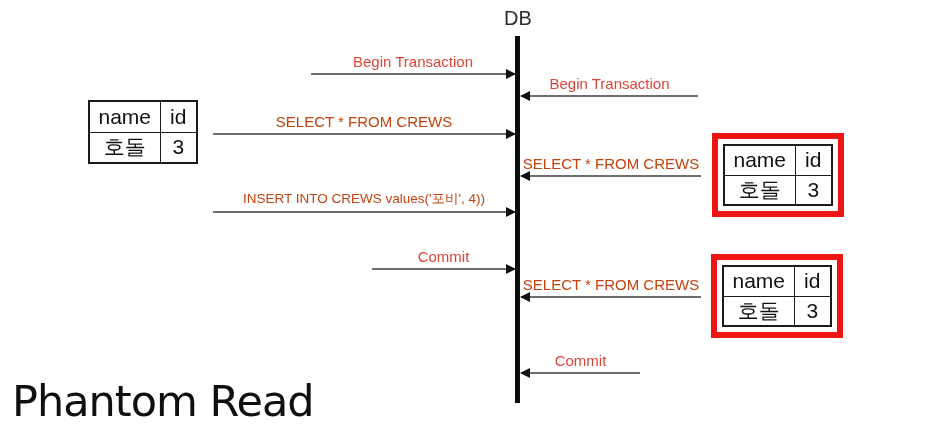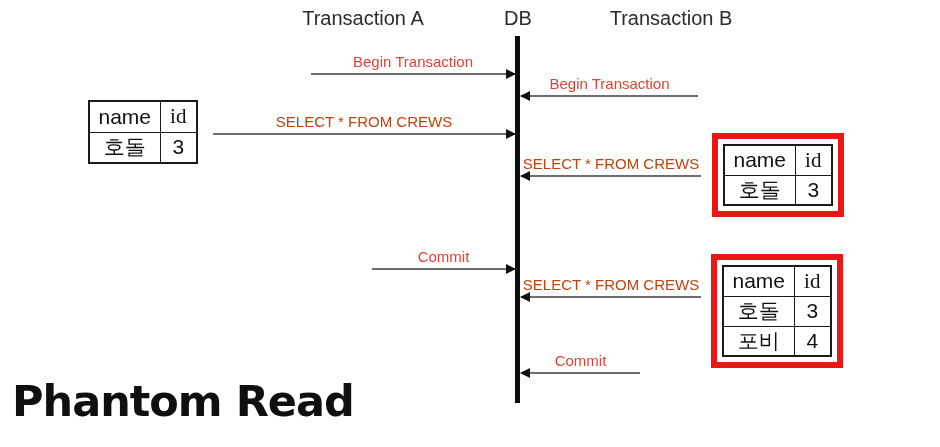--- a/index.html
+++ b/index.html
@@ -48,44 +48,42 @@
   .arr-select-b2{left:521px;top:274px;width:180px;}
   .arr-commit-b{left:521px;top:350px;width:119px;}
   
   .dtable{border-collapse:collapse;background:#fff;}
   .dtable{border:2px solid #1a1a1a;}
   .dtable td{
     border:1px solid #1a1a1a;text-align:center;vertical-align:middle;
     font-size:21px;color:#111;padding:0;
   }
   .c-name{width:71px;}
-  .c-id{width:37px;font-family:Liberation Serif, serif;}
+  .c-id{width:37px;}
   .dtable tr{height:31px;}
   .tbl-initial{position:absolute;left:88px;top:100px;}
   .redwrap{
     position:absolute;border:6px solid var(--red-box);background:#fff;padding:5px;
   }
   .redwrap .dtable tr{height:30px;}
   .wrap-read1{left:712px;top:133px;}
   .wrap-read2{left:711px;top:254px;}
   
   .page-title{
     position:absolute;left:12px;top:376px;
-    font-family:"DejaVu Sans",sans-serif;font-weight:bold;
+    font-family:"DejaVu Sans",sans-serif;font-weight:normal;
     font-size:43px;color:#0f0f0f;letter-spacing:-1px;white-space:nowrap;
   }
 </style>
 </head>
 <body>
 
 <div class="stage">
 
-  <div class="lane-label lane-a">Transaction A</div>
   <div class="lane-label lane-db">DB</div>
-  <div class="lane-label lane-b">Transaction B</div>
 
   <div class="lifeline"></div>
 
   <div class="arrow arr-begin-a">
     <span class="alabel red">Begin Transaction</span>
     <div class="aline"></div>
     <i class="head r"></i>
   </div>
 
   <div class="arrow arr-begin-b">
@@ -99,20 +97,25 @@
     <div class="aline"></div>
     <i class="head r"></i>
   </div>
 
   <div class="arrow arr-select-b1">
     <span class="alabel">SELECT * FROM CREWS</span>
     <div class="aline"></div>
     <i class="head l"></i>
   </div>
 
+  <div class="arrow arr-insert-a">
+    <span class="alabel small">INSERT INTO CREWS values('포비', 4))</span>
+    <div class="aline"></div>
+    <i class="head r"></i>
+  </div>
 
   <div class="arrow arr-commit-a">
     <span class="alabel red">Commit</span>
     <div class="aline"></div>
     <i class="head r"></i>
   </div>
 
   <div class="arrow arr-select-b2">
     <span class="alabel">SELECT * FROM CREWS</span>
     <div class="aline"></div>
@@ -157,23 +160,19 @@
     <table class="dtable">
       <tbody>
           <tr>
         <td class="c-name">name</td>
         <td class="c-id">id</td>
       </tr>
       <tr>
         <td>호돌</td>
         <td>3</td>
       </tr>
-      <tr>
-        <td>포비</td>
-        <td>4</td>
-      </tr>
     </tbody>
       </table>
   </div>
 
   <div class="page-title">Phantom Read</div>
 
 </div>
 
 </body></html>

